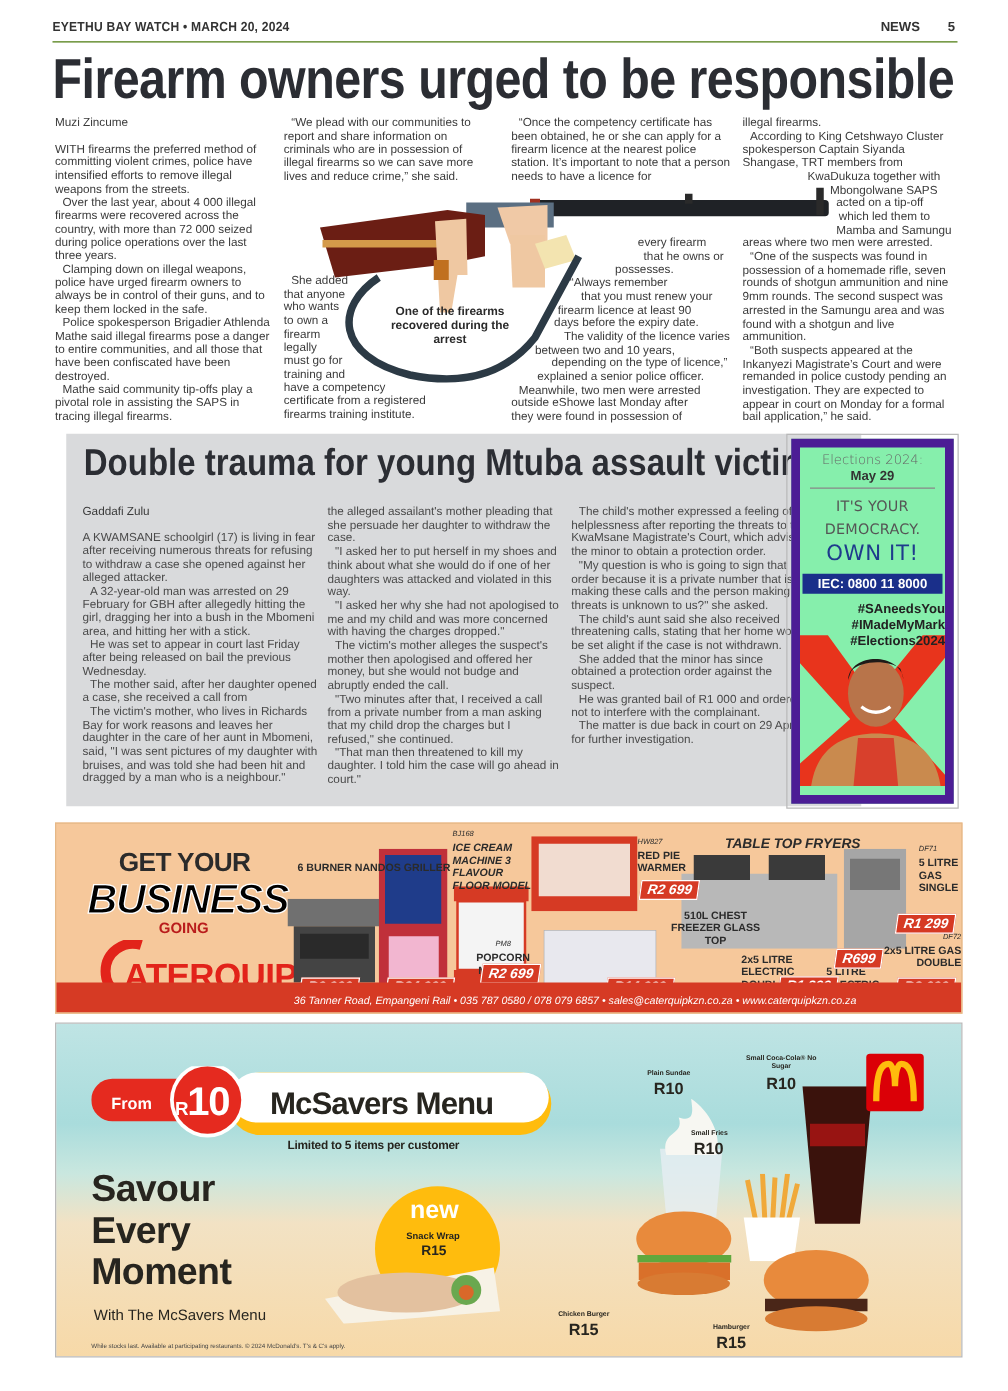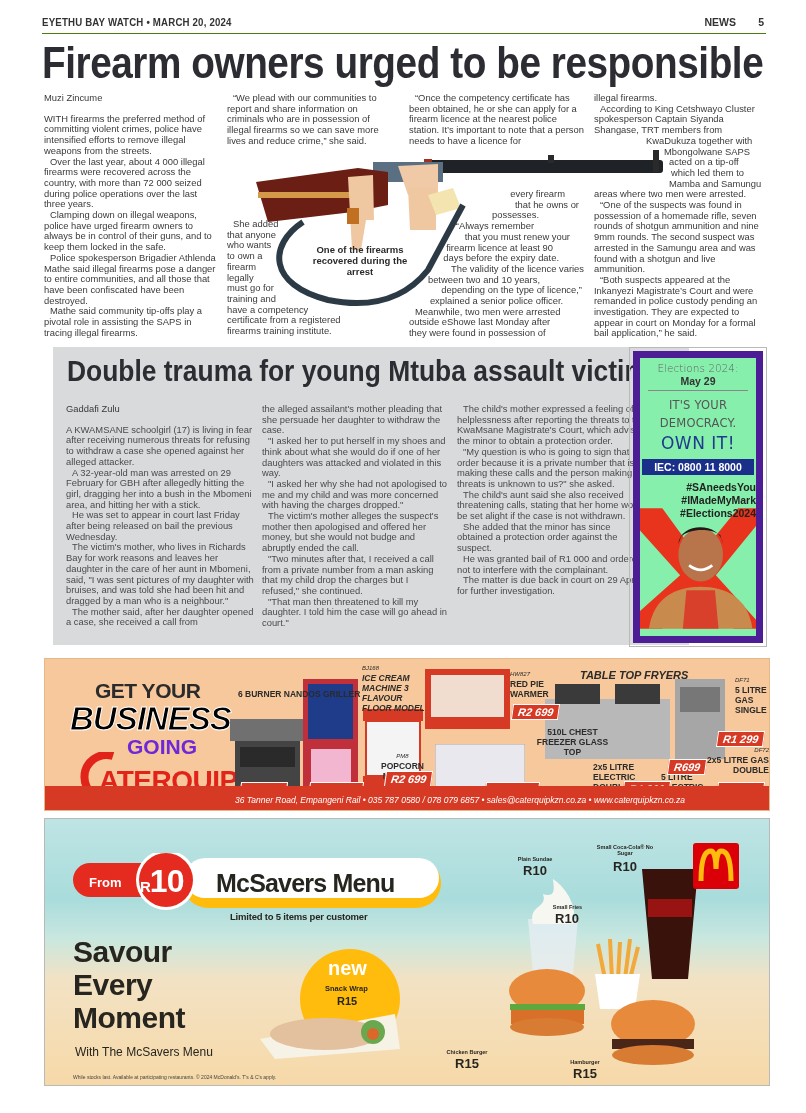--- a/index.html
+++ b/index.html
@@ -40,21 +40,21 @@
   .elect .iec { margin: 6px 2px 6px; background: #1a2f8a; color: #fff; font-size: 10.5px; font-weight: bold; text-align: center; padding: 2px 0; }
   .elect .tags { text-align: right; font-size: 10.5px; font-weight: bold; color: #222; line-height: 13px; position: relative; z-index: 2; }
   .elect .person { position: absolute; left: 0; bottom: 0; width: 100%; height: 135px; }
 
   
   .cater { position: absolute; left: 44px; top: 658px; width: 726px; height: 153px; background: #f6c89b; overflow: hidden; border: 1px solid #e5b887; }
   .cater .bottom-bar { position: absolute; left: 0; right: 0; bottom: 0; height: 24px; background: #d63a24; }
   .cater .addr { position: absolute; left: 190px; bottom: 5px; font-size: 8.5px; font-style: italic; color: #fff; font-weight: normal; white-space: nowrap; }
   .cater .gy { position: absolute; left: 50px; top: 20px; font-size: 21px; font-weight: bold; color: #2b2b2b; letter-spacing: -0.5px; }
   .cater .biz { position: absolute; left: 25px; top: 41px; font-size: 33px; font-weight: bold; font-style: italic; color: #000000; letter-spacing: -1px; -webkit-text-stroke: 1px #fff; }
-  .cater .going { position: absolute; left: 82px; top: 76px; font-size: 21px; font-weight: bold; color: #6d28d9; }
+  .cater .going { position: absolute; left: 82px; top: 76px; font-size: 12px; font-weight: bold; color: #b91c1c; }
   .cater .logo { position: absolute; left: 18px; top: 93px; width: 170px; height: 50px; }
   .cater .logo-text { position: absolute; left: 54px; top: 106px; font-size: 28px; font-weight: bold; color: #e2231a; letter-spacing: -0.5px; }
   .cater .stop { position: absolute; left: 65px; top: 132px; font-size: 9px; font-style: italic; font-weight: bold; color: #e2231a; }
   .cater .emp { position: absolute; left: 80px; top: 143px; background: #333; color: #fff; font-size: 6px; letter-spacing: 3px; padding: 0 4px; }
   .cater .lbl { position: absolute; font-size: 8.5px; font-weight: bold; color: #2b2b2b; line-height: 10px; text-align: left; }
   .cater .lbl .code { font-style: italic; font-size: 6px; font-weight: normal; display: block; }
   .cater .lbl.it { font-style: italic; }
   .cater .price { position: absolute; background: #d63a24; color: #fff; font-weight: bold; font-style: italic; font-size: 11px; padding: 1px 5px; border: 1.5px solid #fff; transform: skewX(-8deg); white-space: nowrap; }
   .cater .prod { position: absolute; }
   .cater .fryers-title { position: absolute; left: 535px; top: 10px; font-size: 11px; font-weight: bold; font-style: italic; color: #2b2b2b; }
@@ -176,22 +176,22 @@
 </svg>
 <div class="caption">One of the firearms recovered during the arrest</div>
 
 <div class="box2">
   <h2 class="headline2">Double trauma for young Mtuba assault victim</h2>
   <div class="col body-text" style="left:13px; top:57px; width:188px;">
     <div class="byline">Gaddafi Zulu</div>
     <p class="noindent">A KWAMSANE schoolgirl (17) is living in fear after receiving numerous threats for refusing to withdraw a case she opened against her alleged attacker.</p>
     <p>A 32-year-old man was arrested on 29 February for GBH after allegedly hitting the girl, dragging her into a bush in the Mbomeni area, and hitting her with a stick.</p>
     <p>He was set to appear in court last Friday after being released on bail the previous Wednesday.</p>
+    <p>The mother said, after her daughter opened a case, she received a call from</p>
     <p>The victim's mother, who lives in Richards Bay for work reasons and leaves her daughter in the care of her aunt in Mbomeni, said, "I was sent pictures of my daughter with bruises, and was told she had been hit and dragged by a man who is a neighbour."</p>
-    <p>The mother said, after her daughter opened a case, she received a call from</p>
   </div>
   <div class="col body-text" style="left:209px; top:57px; width:185px;">
     <p class="noindent">the alleged assailant's mother pleading that she persuade her daughter to withdraw the case.</p>
     <p>"I asked her to put herself in my shoes and think about what she would do if one of her daughters was attacked and violated in this way.</p>
     <p>"I asked her why she had not apologised to me and my child and was more concerned with having the charges dropped."</p>
     <p>The victim's mother alleges the suspect's mother then apologised and offered her money, but she would not budge and abruptly ended the call.</p>
     <p>"Two minutes after that, I received a call from a private number from a man asking that my child drop the charges but I refused," she continued.</p>
     <p>"That man then threatened to kill my daughter. I told him the case will go ahead in court."</p>
   </div>
   <div class="col body-text" style="left:404px; top:57px; width:192px;">

